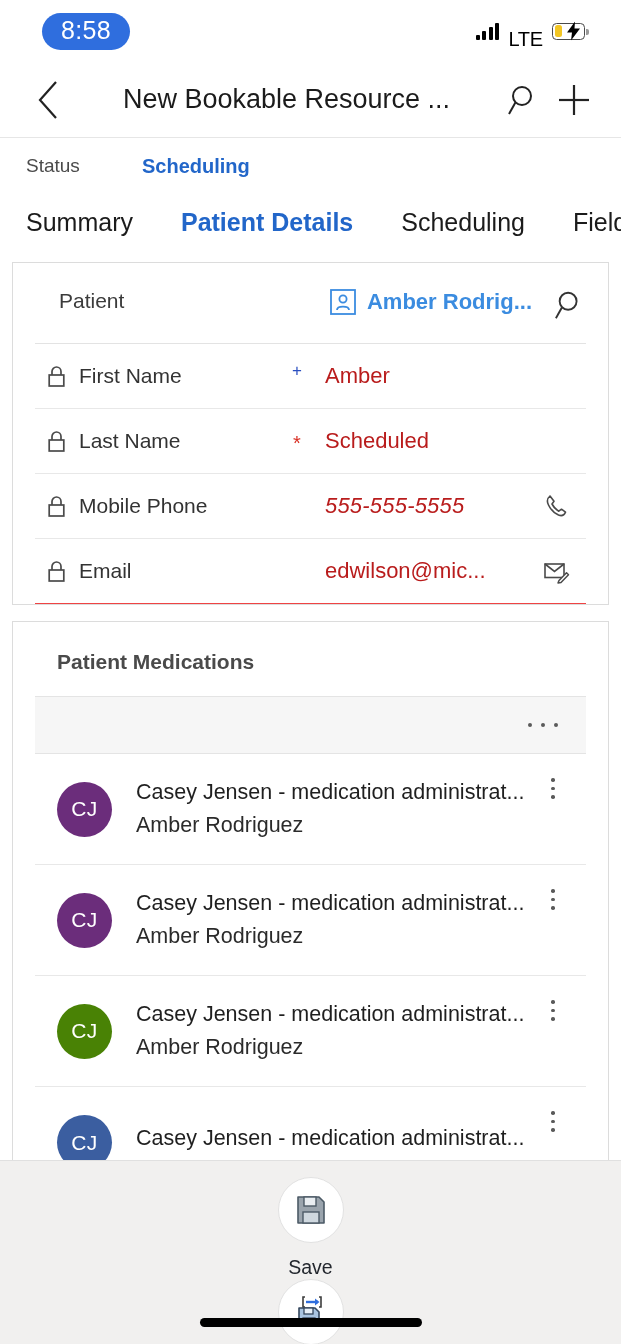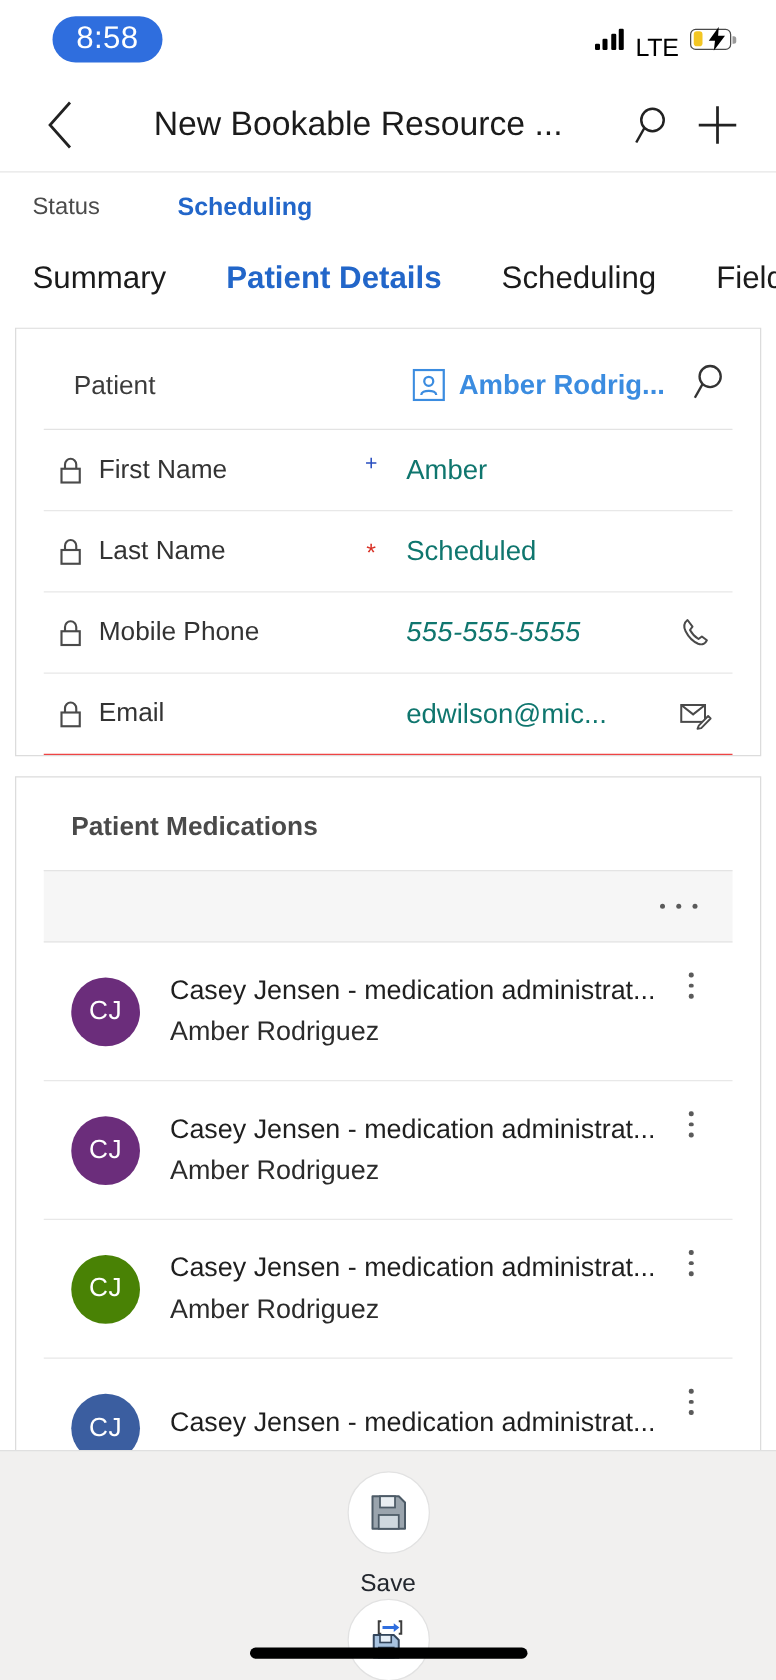--- a/index.html
+++ b/index.html
@@ -204,21 +204,21 @@
     border: 1px solid #dcdcdc;
     background: #fff;
   }
   .card.second {
     margin-top: 16px;
   }
 
   
   .patient-row {
     display: flex;
-    align-items: flex-end;
+    align-items: flex-start;
     padding: 26px 22px 22px 46px;
   }
   .patient-label {
     font-size: 21px;
     color: #3b3b3b;
     flex: 1;
   }
   .patient-chip {
     display: flex;
     align-items: center;
@@ -267,21 +267,21 @@
     flex: 0 0 auto;
     text-align: center;
     font-size: 20px;
     line-height: 1;
   }
   .req.blue { color: #2a4fc0; font-size: 17px; position: relative; top: -6px; }
   .req.red  { color: #d93025; position: relative; top: 2px; }
   .field-value {
     flex: 1;
     font-size: 22px;
-    color: #0f766e;
+    color: #b91c1c;
     white-space: nowrap;
     overflow: hidden;
     padding-left: 10px;
   }
   .field-value.num { letter-spacing: 0.2px; font-style: italic; }
   .field-action {
     width: 44px;
     flex: 0 0 auto;
     display: flex;
     align-items: center;

